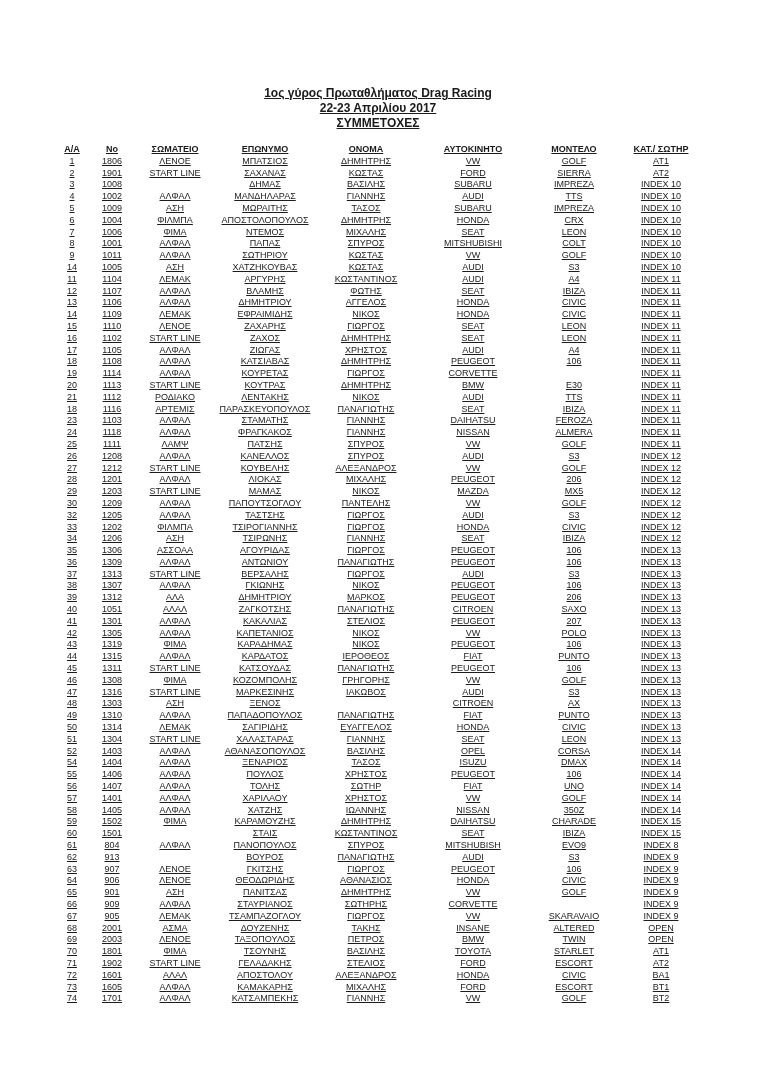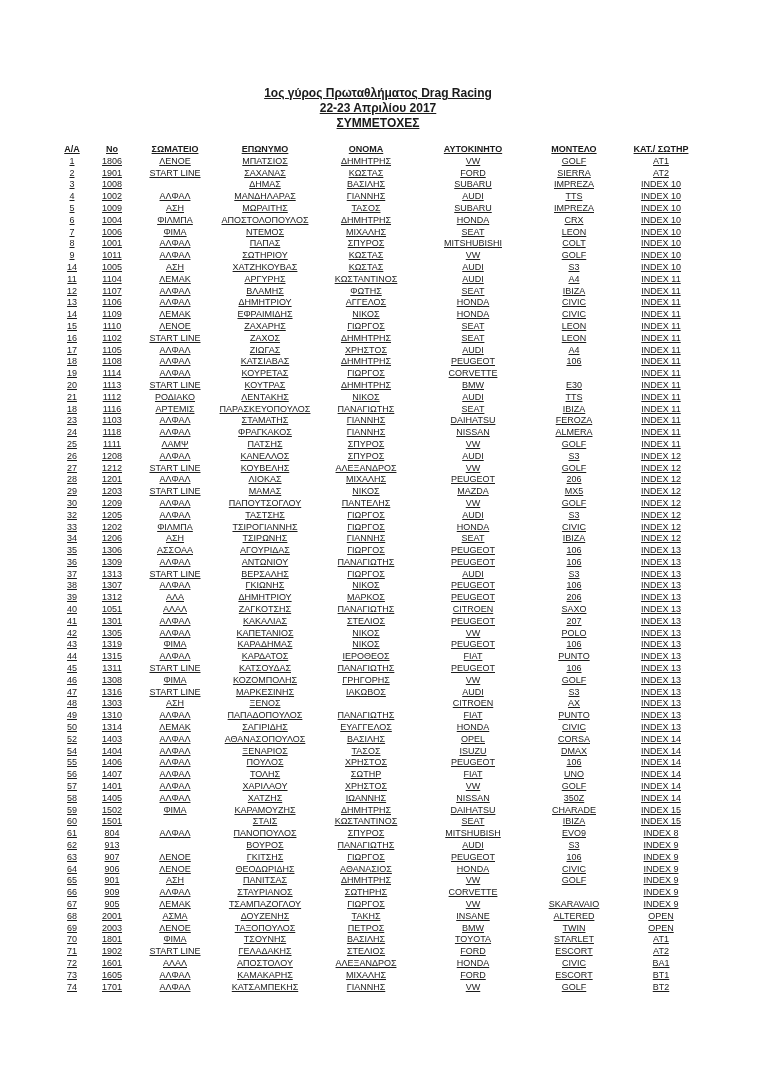--- a/index.html
+++ b/index.html
@@ -581,20 +581,30 @@
             <td>50</td>
             <td>1314</td>
             <td>ΛΕΜΑΚ</td>
             <td>ΣΑΓΙΡΙΔΗΣ</td>
             <td>ΕΥΑΓΓΕΛΟΣ</td>
             <td>HONDA</td>
             <td>CIVIC</td>
             <td>INDEX 13</td>
           </tr>
           <tr>
+            <td>51</td>
+            <td>1304</td>
+            <td>START LINE</td>
+            <td>ΧΑΛΑΣΤΑΡΑΣ</td>
+            <td>ΓΙΑΝΝΗΣ</td>
+            <td>SEAT</td>
+            <td>LEON</td>
+            <td>INDEX 13</td>
+          </tr>
+          <tr>
             <td>52</td>
             <td>1403</td>
             <td>ΑΛΦΑΛ</td>
             <td>ΑΘΑΝΑΣΟΠΟΥΛΟΣ</td>
             <td>ΒΑΣΙΛΗΣ</td>
             <td>OPEL</td>
             <td>CORSA</td>
             <td>INDEX 14</td>
           </tr>
           <tr>

